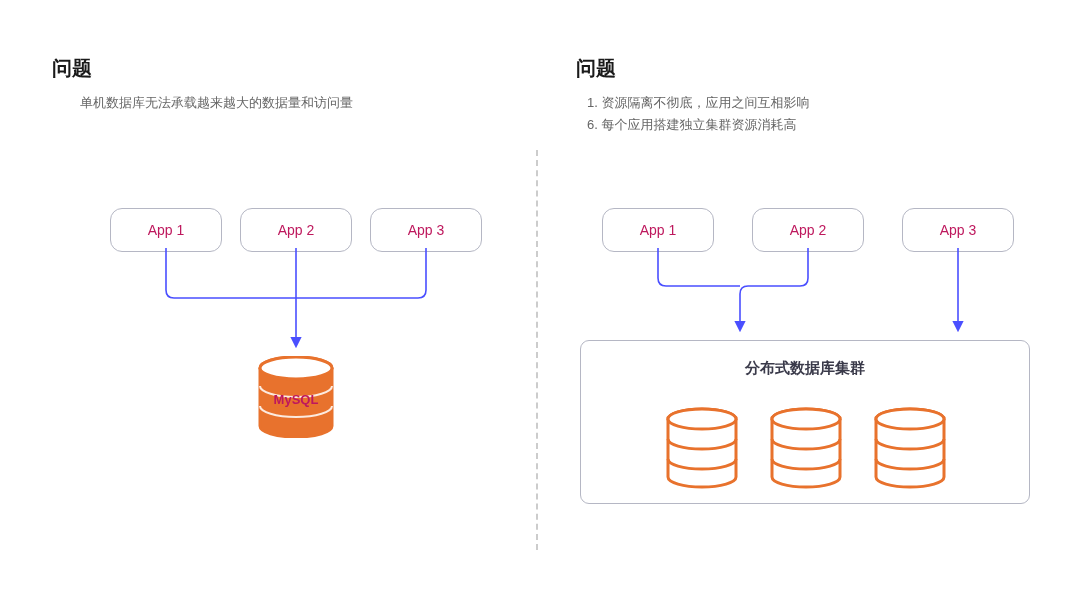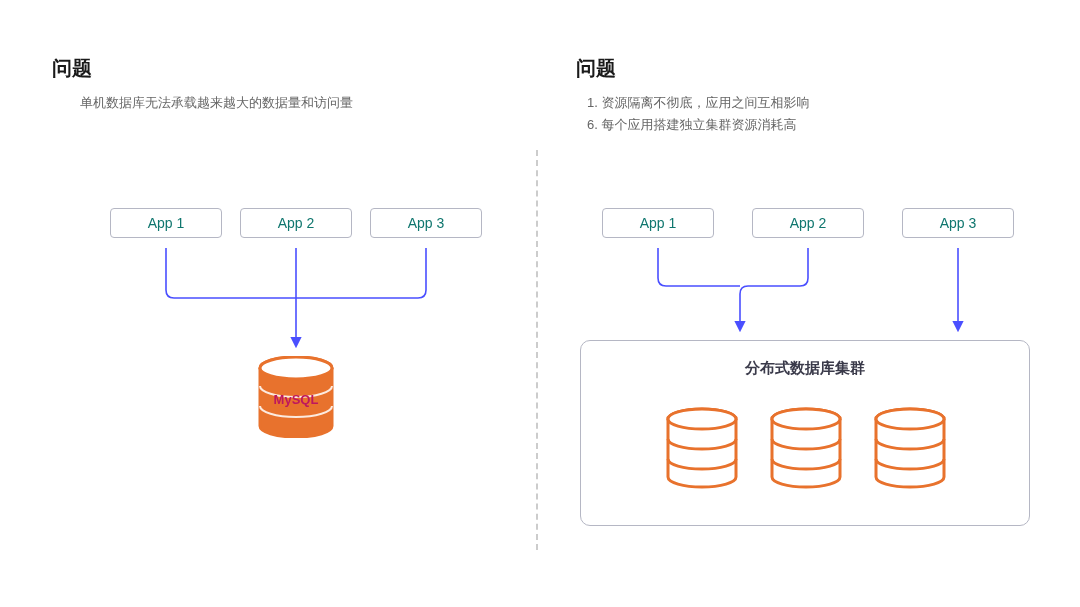--- a/index.html
+++ b/index.html
@@ -38,29 +38,29 @@
     position: absolute;
     font-size: 13px;
     line-height: 1.7;
     color: #666666;
     margin-left: 28px;
   }
 
   .app-box {
     position: absolute;
     width: 112px;
-    height: 30px;
+    height: 44px;
     border: 1.5px solid #b5b7c4;
-    border-radius: 4px;
+    border-radius: 12px;
     background: #ffffff;
     display: flex;
     align-items: center;
     justify-content: center;
     font-size: 14px;
-    color: #0f766e;
+    color: #be185d;
   }
 
   .cluster-box {
     position: absolute;
     border: 1.5px solid #b5b7c4;
     border-radius: 10px;
     background: #ffffff;
   }
   .cluster-title {
     position: absolute;
@@ -159,21 +159,21 @@
       </marker>
     </defs>
 
     <path d="M118,248 L118,278 Q118,286 126,286 L200,286" fill="none" stroke="#4a4fff" stroke-width="1.6"></path>
 
     <path d="M268,248 L268,278 Q268,286 260,286 L208,286 Q200,286 200,294 L200,330" fill="none" stroke="#4a4fff" stroke-width="1.6" marker-end="url(#arrR)"></path>
 
     <path d="M418,248 L418,330" fill="none" stroke="#4a4fff" stroke-width="1.6" marker-end="url(#arrR)"></path>
   </svg>
 
-  <div class="cluster-box" style="left:40px; top:340px; width:450px; height:186px;">
+  <div class="cluster-box" style="left:40px; top:340px; width:450px; height:164px;border-radius:9px;">
     <div class="cluster-title" style="top:18px;">分布式数据库集群</div>
 
     <div class="db-cyl" style="left:82px; top:66px;">
       <svg width="78" height="84" viewBox="0 0 78 84">
         <ellipse cx="39" cy="12" rx="34" ry="10" fill="#ffffff" stroke="#e8722d" stroke-width="3"></ellipse>
         <path d="M5,12 L5,70 A34,10 0 0 0 73,70 L73,12" fill="#ffffff" stroke="#e8722d" stroke-width="3"></path>
         <ellipse cx="39" cy="12" rx="34" ry="10" fill="#ffffff" stroke="#e8722d" stroke-width="3"></ellipse>
         <path d="M5,32 A34,10 0 0 0 73,32" fill="none" stroke="#e8722d" stroke-width="3"></path>
         <path d="M5,52 A34,10 0 0 0 73,52" fill="none" stroke="#e8722d" stroke-width="3"></path>
       </svg>

